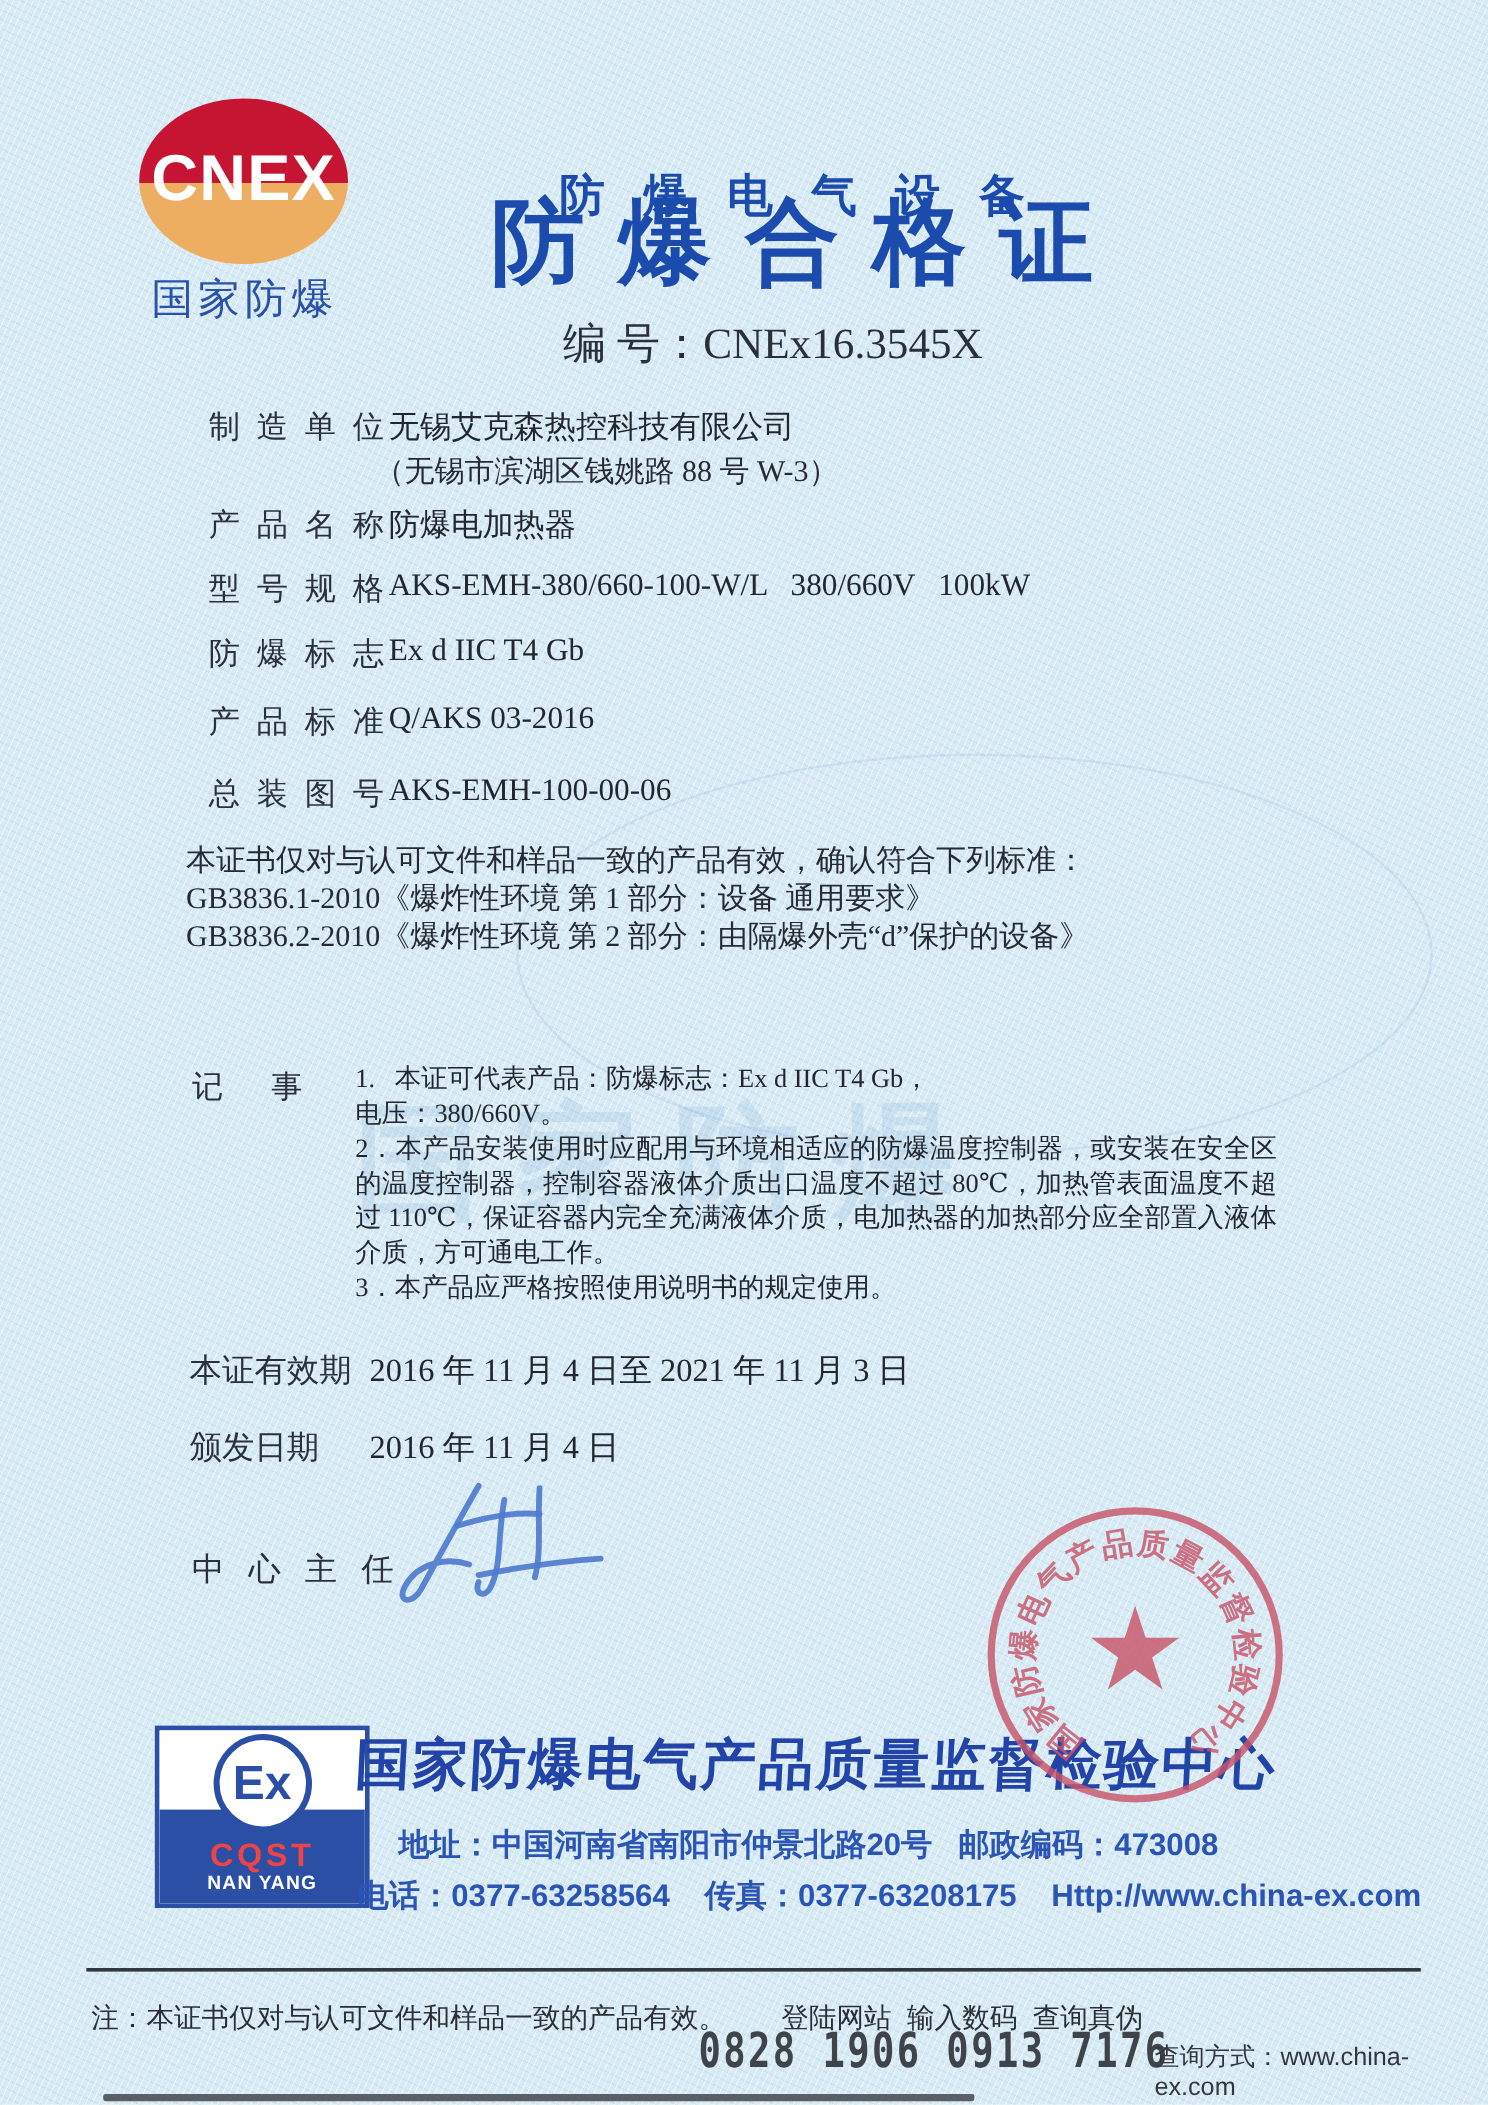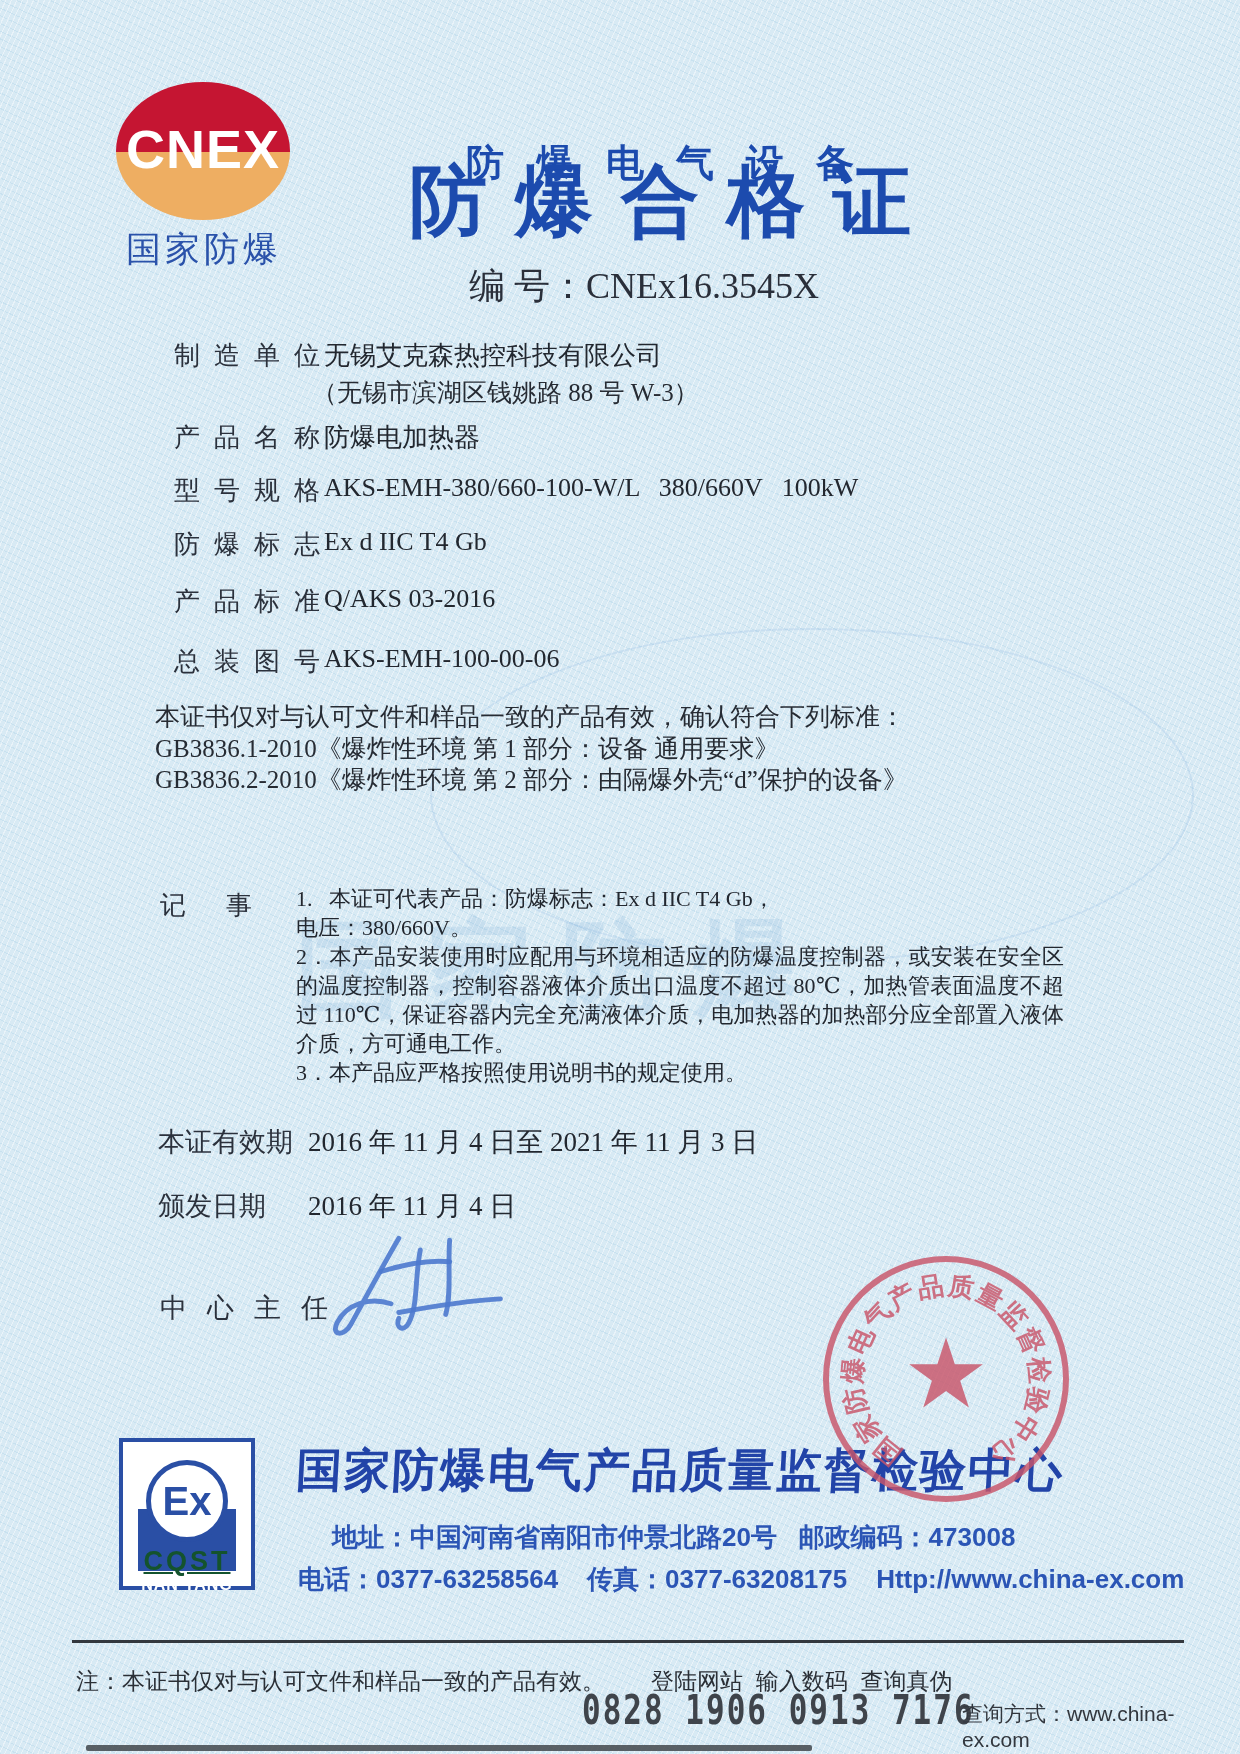--- a/index.html
+++ b/index.html
@@ -62,30 +62,30 @@
 
   
   .stamp{left:823px;top:1256px;width:246px;height:246px;z-index:3;opacity:.82;}
   .stamp-ring{position:absolute;inset:0;border:6px solid #c9556a;border-radius:50%;}
   .stamp-char{position:absolute;left:50%;top:50%;font-size:26px;font-weight:bold;color:#c9556a;
     font-family:"Liberation Sans","DejaVu Sans",sans-serif;}
   .stamp-star{position:absolute;left:50%;top:50%;transform:translate(-50%,-54%);
     font-size:96px;color:#c9556a;line-height:1;}
 
   
-  .badge{left:119px;top:1438px;width:136px;height:152px;border:4px solid #2a4fa5;
-    background:#fff;padding:15px;box-sizing:border-box;}
+  .badge{left:129px;top:1438px;width:179px;height:152px;border:4px solid #2a4fa5;
+    background:#fff;padding:0;box-sizing:border-box;}
   .badge-in{position:relative;width:100%;height:100%;background:#fff;}
   .badge-band{position:absolute;left:0;right:0;top:46%;bottom:0;background:#2a4fa5;}
   .badge-circle{position:absolute;left:50%;top:3px;transform:translateX(-50%);
     width:72px;height:72px;border:5px solid #2a4fa5;border-radius:50%;background:#fff;
     display:flex;align-items:center;justify-content:center;
     font-family:"Liberation Sans","DejaVu Sans",sans-serif;font-weight:bold;font-size:40px;color:#2a4fa5;}
-  .badge-cqst{position:absolute;left:0;right:0;top:89px;text-align:center;color:#14532d;
-    font-family:"Liberation Sans","DejaVu Sans",sans-serif;font-weight:bold;font-size:27px;letter-spacing:3px;text-decoration:underline;}
+  .badge-cqst{position:absolute;left:0;right:0;top:89px;text-align:center;color:#ef4444;
+    font-family:"Liberation Sans","DejaVu Sans",sans-serif;font-weight:bold;font-size:27px;letter-spacing:3px;}
   .badge-ny{position:absolute;left:0;right:0;top:119px;text-align:center;color:#fff;
     font-family:"Liberation Sans","DejaVu Sans",sans-serif;font-weight:bold;font-size:16px;letter-spacing:1px;}
   .org-name{left:296px;top:1440px;width:800px;font-size:46px;font-weight:bold;color:#2244a8;
     letter-spacing:2px;transform:skewX(-3deg);white-space:nowrap;z-index:1;}
   .org-line{font-family:"Liberation Sans","DejaVu Sans",sans-serif;font-weight:600;color:#2b55b5;}
   .org-address{left:332px;top:1520px;font-size:26px;}
   .org-phone{left:298px;top:1562px;font-size:26px;}
 
   
   .footer-divider{left:72px;top:1640px;width:1112px;height:3px;background:#33383e;}

